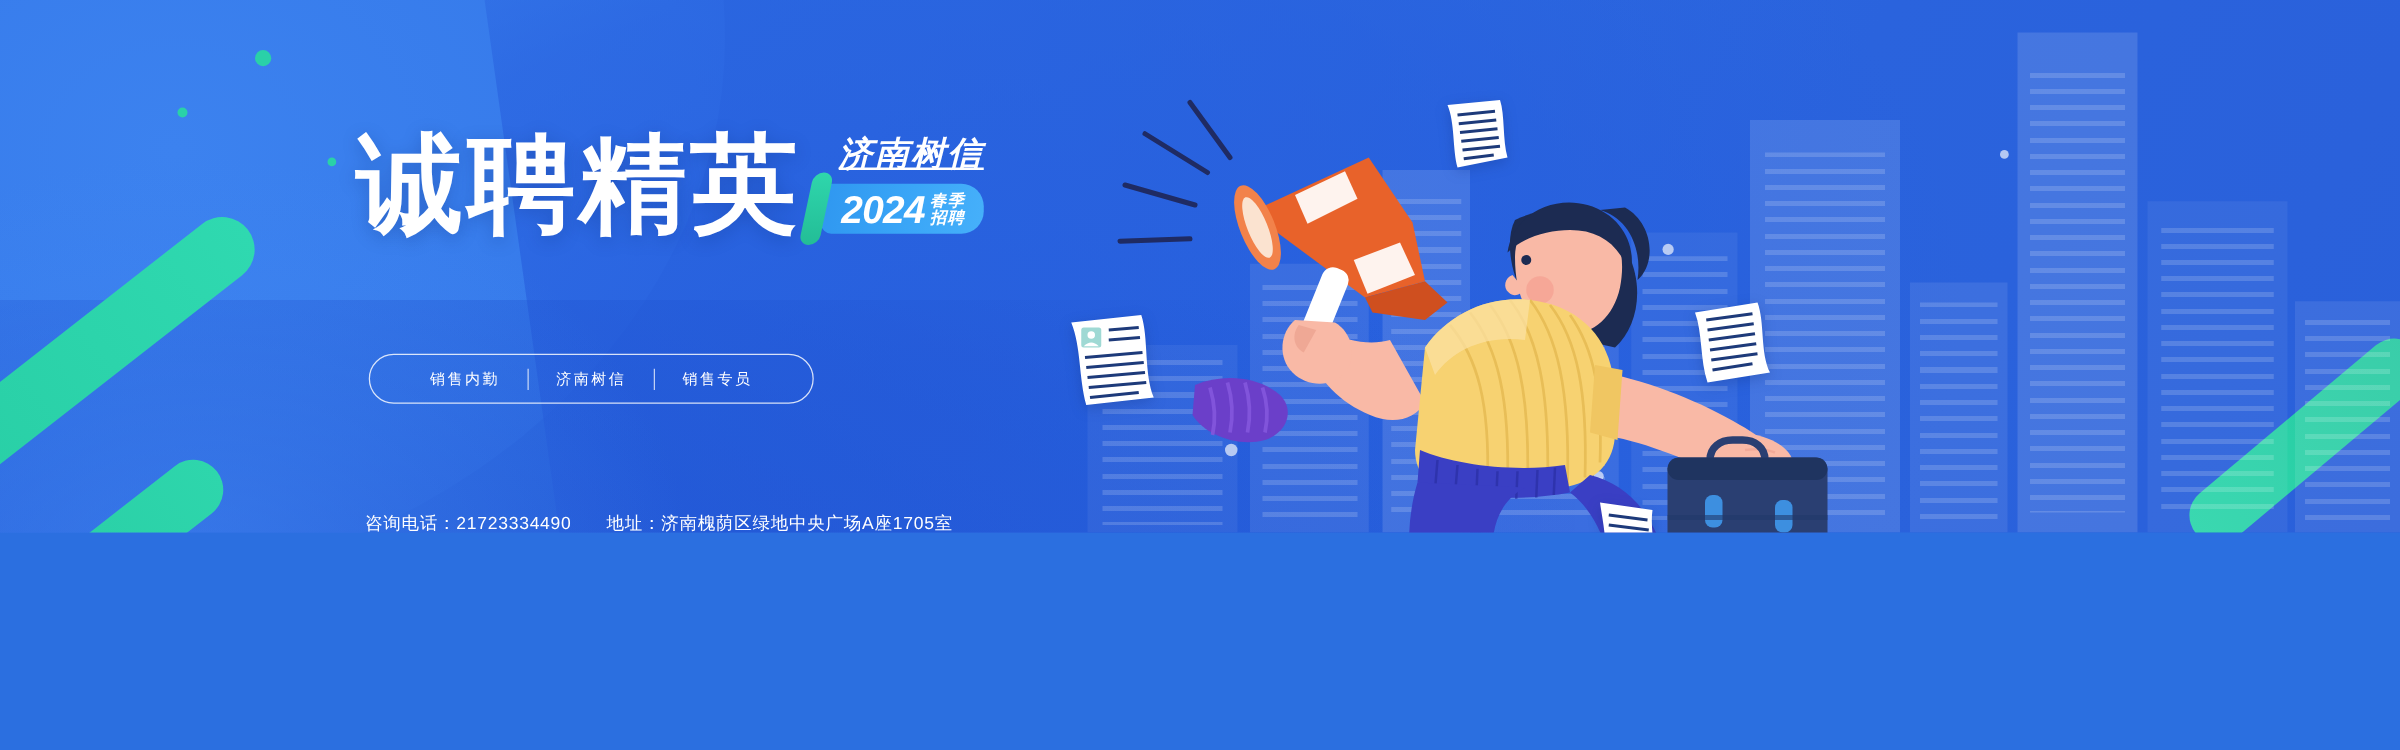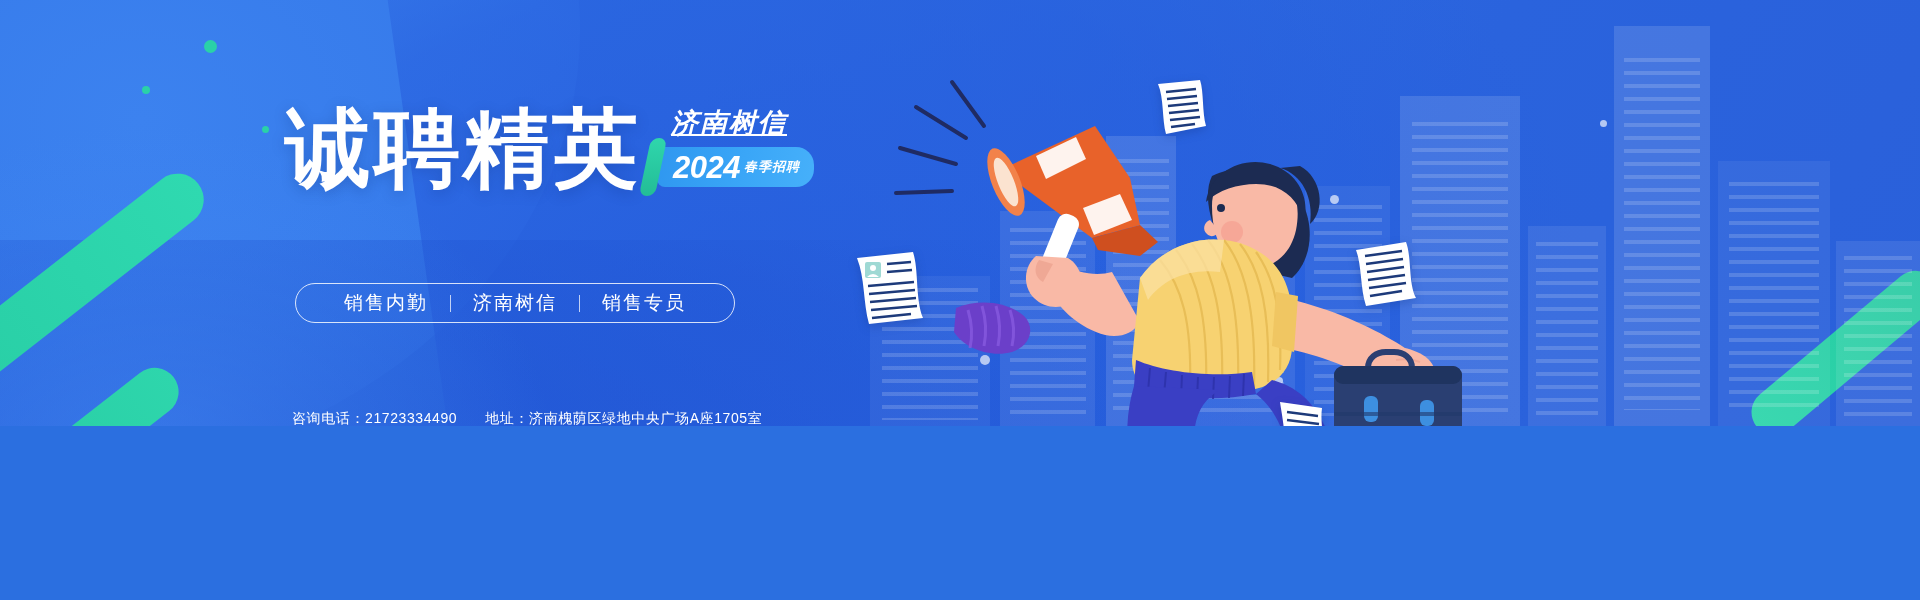--- a/index.html
+++ b/index.html
@@ -86,39 +86,39 @@
   .badge:before{
     content:"";position:absolute;left:-12px;top:-9px;width:16px;height:58px;
     background:linear-gradient(180deg,#2fd6ac,#23bd96);
     border-radius:10px;transform:skewX(-12deg);
   }
   .badge-year{
     font-size:31px;font-weight:bold;font-style:italic;color:#ffffff;line-height:1;
     letter-spacing:-0.5px;
   }
   .badge-season{
-    display:flex;flex-direction:row;margin-left:4px;line-height:1.02;
+    display:flex;flex-direction:column;margin-left:4px;line-height:1.02;
     font-style:italic;font-weight:bold;color:#ffffff;font-size:13px;letter-spacing:1px;
   }
 
   .subheadline{
     position:absolute;left:288px;top:203px;
     font-size:52px;font-style:italic;font-weight:300;color:#ffffff;
     letter-spacing:4px;white-space:nowrap;
     text-shadow:0 2px 10px rgba(10,40,110,.18);
   }
 
   .tags{
     position:absolute;left:295px;top:283px;
     display:flex;align-items:center;
     border:1px solid rgba(255,255,255,.82);border-radius:26px;
     height:40px;padding:0 26px;box-sizing:border-box;
   }
   .tag{
-    font-size:19px;color:#ffffff;letter-spacing:2px;white-space:nowrap;padding:0 22px;
+    font-size:12px;color:#ffffff;letter-spacing:2px;white-space:nowrap;padding:0 22px;
   }
   .tag-sep{width:1px;height:17px;background:rgba(255,255,255,.72);}
 
   .contact{
     position:absolute;left:292px;top:410px;display:flex;align-items:flex-start;
     font-size:14px;color:#ffffff;letter-spacing:.6px;white-space:nowrap;
   }
   .contact .gap{display:inline-block;width:28px;}
 
   

